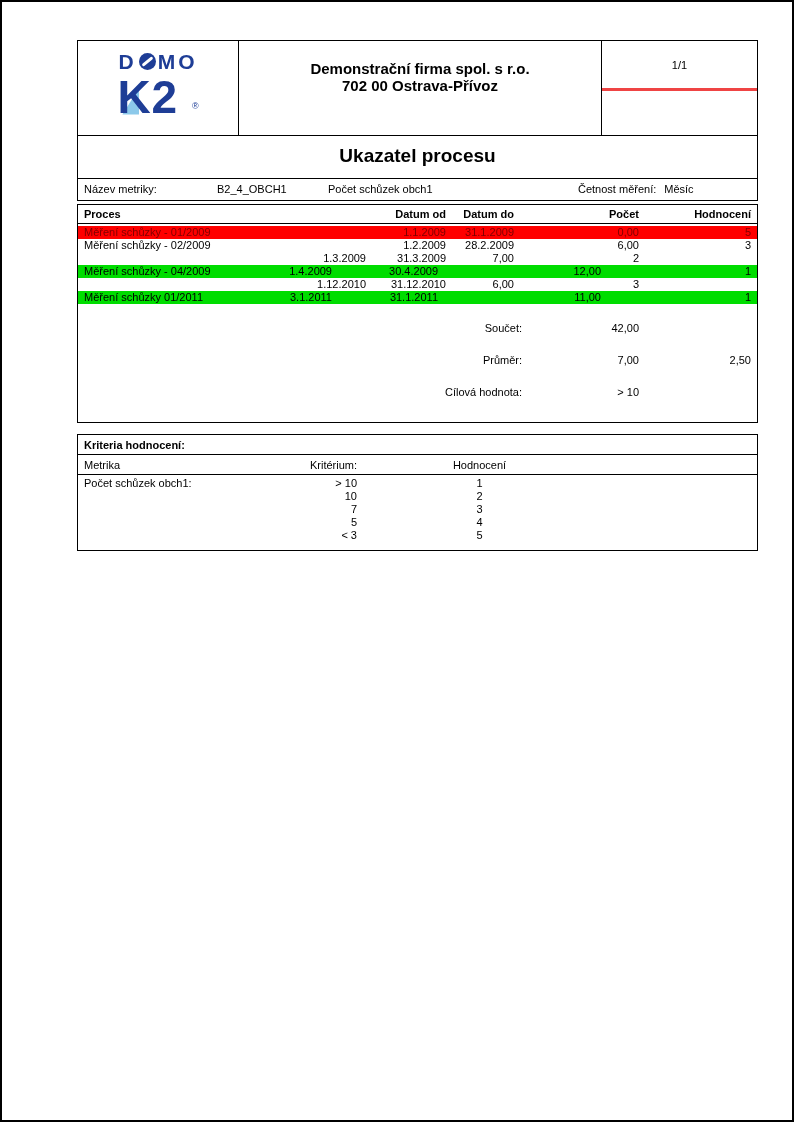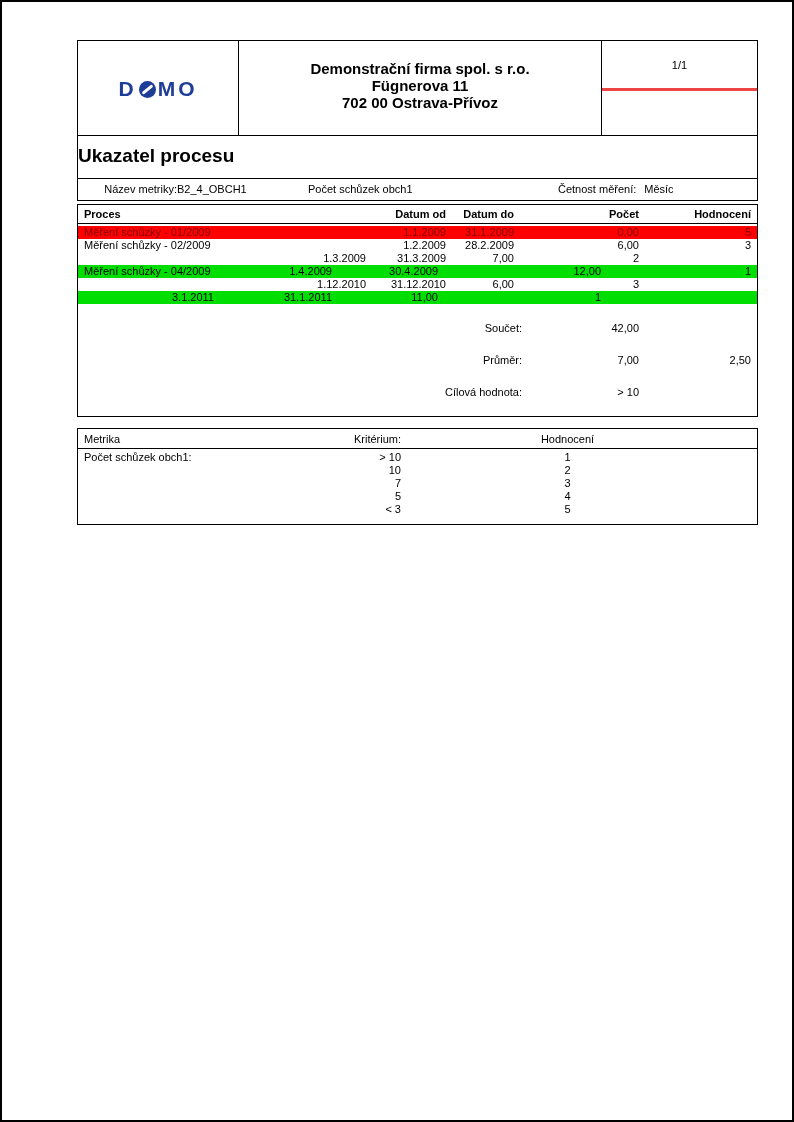--- a/index.html
+++ b/index.html
@@ -19,66 +19,70 @@
   .logo-circle{ width:17px; height:17px; border-radius:50%; background:var(--logo-navy); position:relative; display:inline-block; }
   .logo-circle::after{ content:""; position:absolute; left:2px; top:7px; width:13px; height:3px; background:#fff; border-radius:2px; transform:rotate(-40deg); }
   .k2-line{ position:relative; color:var(--logo-navy); font-weight:bold; font-size:46px; line-height:46px; letter-spacing:1px; }
   .k2-accent{ position:absolute; left:5px; top:14px; width:17px; height:27px; background:var(--logo-light); clip-path:polygon(0 100%,100% 0,100% 100%); }
   .k2-text{ position:relative; }
   .reg{ font-size:9px; font-weight:normal; vertical-align:4px; letter-spacing:0; }
   .company-cell{ border-left:1px solid #000; border-right:1px solid #000; text-align:center; font-weight:bold; font-size:15px; line-height:17px; padding-top:19px; }
   .page-col{ display:flex; flex-direction:column; }
   .page-num{ height:50px; border-bottom:3px solid #ef4444; display:flex; align-items:center; justify-content:center; }
   .page-empty{ flex:1; }
-  .title-row{ text-align:left; font-weight:bold; font-size:19px; padding:9px 0 11px; border-bottom:1px solid #000; }
+  .title-row{ text-align:center; font-weight:bold; font-size:19px; padding:9px 0 11px; border-bottom:1px solid #000; }
   .metric-row{ display:flex; padding:4px 6px 5px; }
-  .m-label{ width:93px;text-align:right; }
+  .m-label{ width:133px; }
   .m-code{ width:111px; }
-  .m-name{ width:250px;margin-left:20px; }
+  .m-name{ width:250px; }
   .m-freq-value{ margin-left:8px;text-align:center; }
 
   
-  .table-box{ border:1px solid #000; margin-top:3px; padding-bottom:16px; background:#fff; }
+  .table-box{ border:1px solid #000; margin-top:3px; padding-bottom:22px; background:#fff; }
   .row-grid{ display:grid; grid-template-columns:1fr 80px 68px 125px 112px; padding:0 6px; }
   .t-head{ font-weight:bold; padding-top:3px; padding-bottom:3px; border-bottom:1px solid #000; margin-bottom:2px; }
   .t-row{ line-height:13px; }
   .h-dod,.h-ddo,.h-poc,.h-hod,.c-dod,.c-ddo,.c-poc,.c-hod{ text-align:right; }
   .hl-red{ background:var(--red-row-bg); color:var(--red-row-text); }
   .hl-green{ background:var(--green-row-bg);gap:38px; }
   .summary{ margin-top:15px; }
   .s-row{ display:grid; grid-template-columns:1fr 117px 112px; padding:0 6px; line-height:15px;margin-top:17px; }
   .s-label,.s-val,.s-hod{ text-align:right; }
 
   
   .criteria-box{ border:1px solid #000; margin-top:11px; padding-bottom:8px; background:#fff; }
   .crit-title{ font-weight:bold; padding:4px 6px 3px; border-bottom:1px solid #000; }
-  .crit-grid{ display:grid; grid-template-columns:223px 50px 245px 1fr; padding:0 6px;gap:44px; }
+  .crit-grid{ display:grid; grid-template-columns:223px 50px 245px 1fr; padding:0 6px; }
   .crit-head{ padding-top:4px; padding-bottom:3px; border-bottom:1px solid #000; margin-bottom:2px; }
   .cc-krit{ text-align:right; white-space:nowrap; }
   .cc-hod{ text-align:center; }
   .crit-row{ line-height:13px; }
 </style>
 </head>
 <body>
 
 <div class="page">
   <div class="frame">
 
     <div class="top-box">
       <div class="header-grid">
         <div class="logo-cell">
           <div class="demo-line">
             <span>D</span>
             <span class="logo-circle"></span>
             <span>MO</span>
           </div>
+          <div class="k2-line">
+            <span class="k2-accent"></span>
+            <span class="k2-text">K2</span>
+            <span class="reg">®</span>
+          </div>
         </div>
         <div class="company-cell">
           <div>Demonstrační firma spol. s r.o.</div>
-          <div>Fügnerova 11</div>
           <div>702 00 Ostrava-Přívoz</div>
         </div>
         <div class="page-col">
           <div class="page-num">1/1</div>
           <div class="page-empty"></div>
         </div>
       </div>
       <div class="title-row">Ukazatel procesu</div>
       <div class="metric-row">
         <span class="m-label">Název metriky:</span>
@@ -125,20 +129,21 @@
         <span class="c-poc">12,00</span>
         <span class="c-hod">1</span>
       </div>
       <div class="row-grid t-row">
         <span class="c-dod">1.12.2010</span>
         <span class="c-ddo">31.12.2010</span>
         <span class="c-poc">6,00</span>
         <span class="c-hod">3</span>
       </div>
       <div class="row-grid t-row hl-green">
+        <span class="c-proc">Měření schůzky 01/2011</span>
         <span class="c-dod">3.1.2011</span>
         <span class="c-ddo">31.1.2011</span>
         <span class="c-poc">11,00</span>
         <span class="c-hod">1</span>
       </div>
 
       <div class="summary">
         <div class="s-row">
           <span class="s-label">Součet:</span>
           <span class="s-val">42,00</span>
@@ -151,20 +156,21 @@
         </div>
         <div class="s-row">
           <span class="s-label">Cílová hodnota:</span>
           <span class="s-val">&gt; 10</span>
           <span class="s-hod"></span>
         </div>
       </div>
     </div>
 
     <div class="criteria-box">
+      <div class="crit-title">Kriteria hodnocení:</div>
       <div class="crit-grid crit-head">
         <span class="cc-metr">Metrika</span>
         <span class="cc-krit">Kritérium:</span>
         <span class="cc-hod">Hodnocení</span>
         <span></span>
       </div>
       <div class="crit-grid crit-row">
         <span class="cc-metr">Počet schůzek obch1:</span>
         <span class="cc-krit">&gt; 10</span>
         <span class="cc-hod">1</span>

